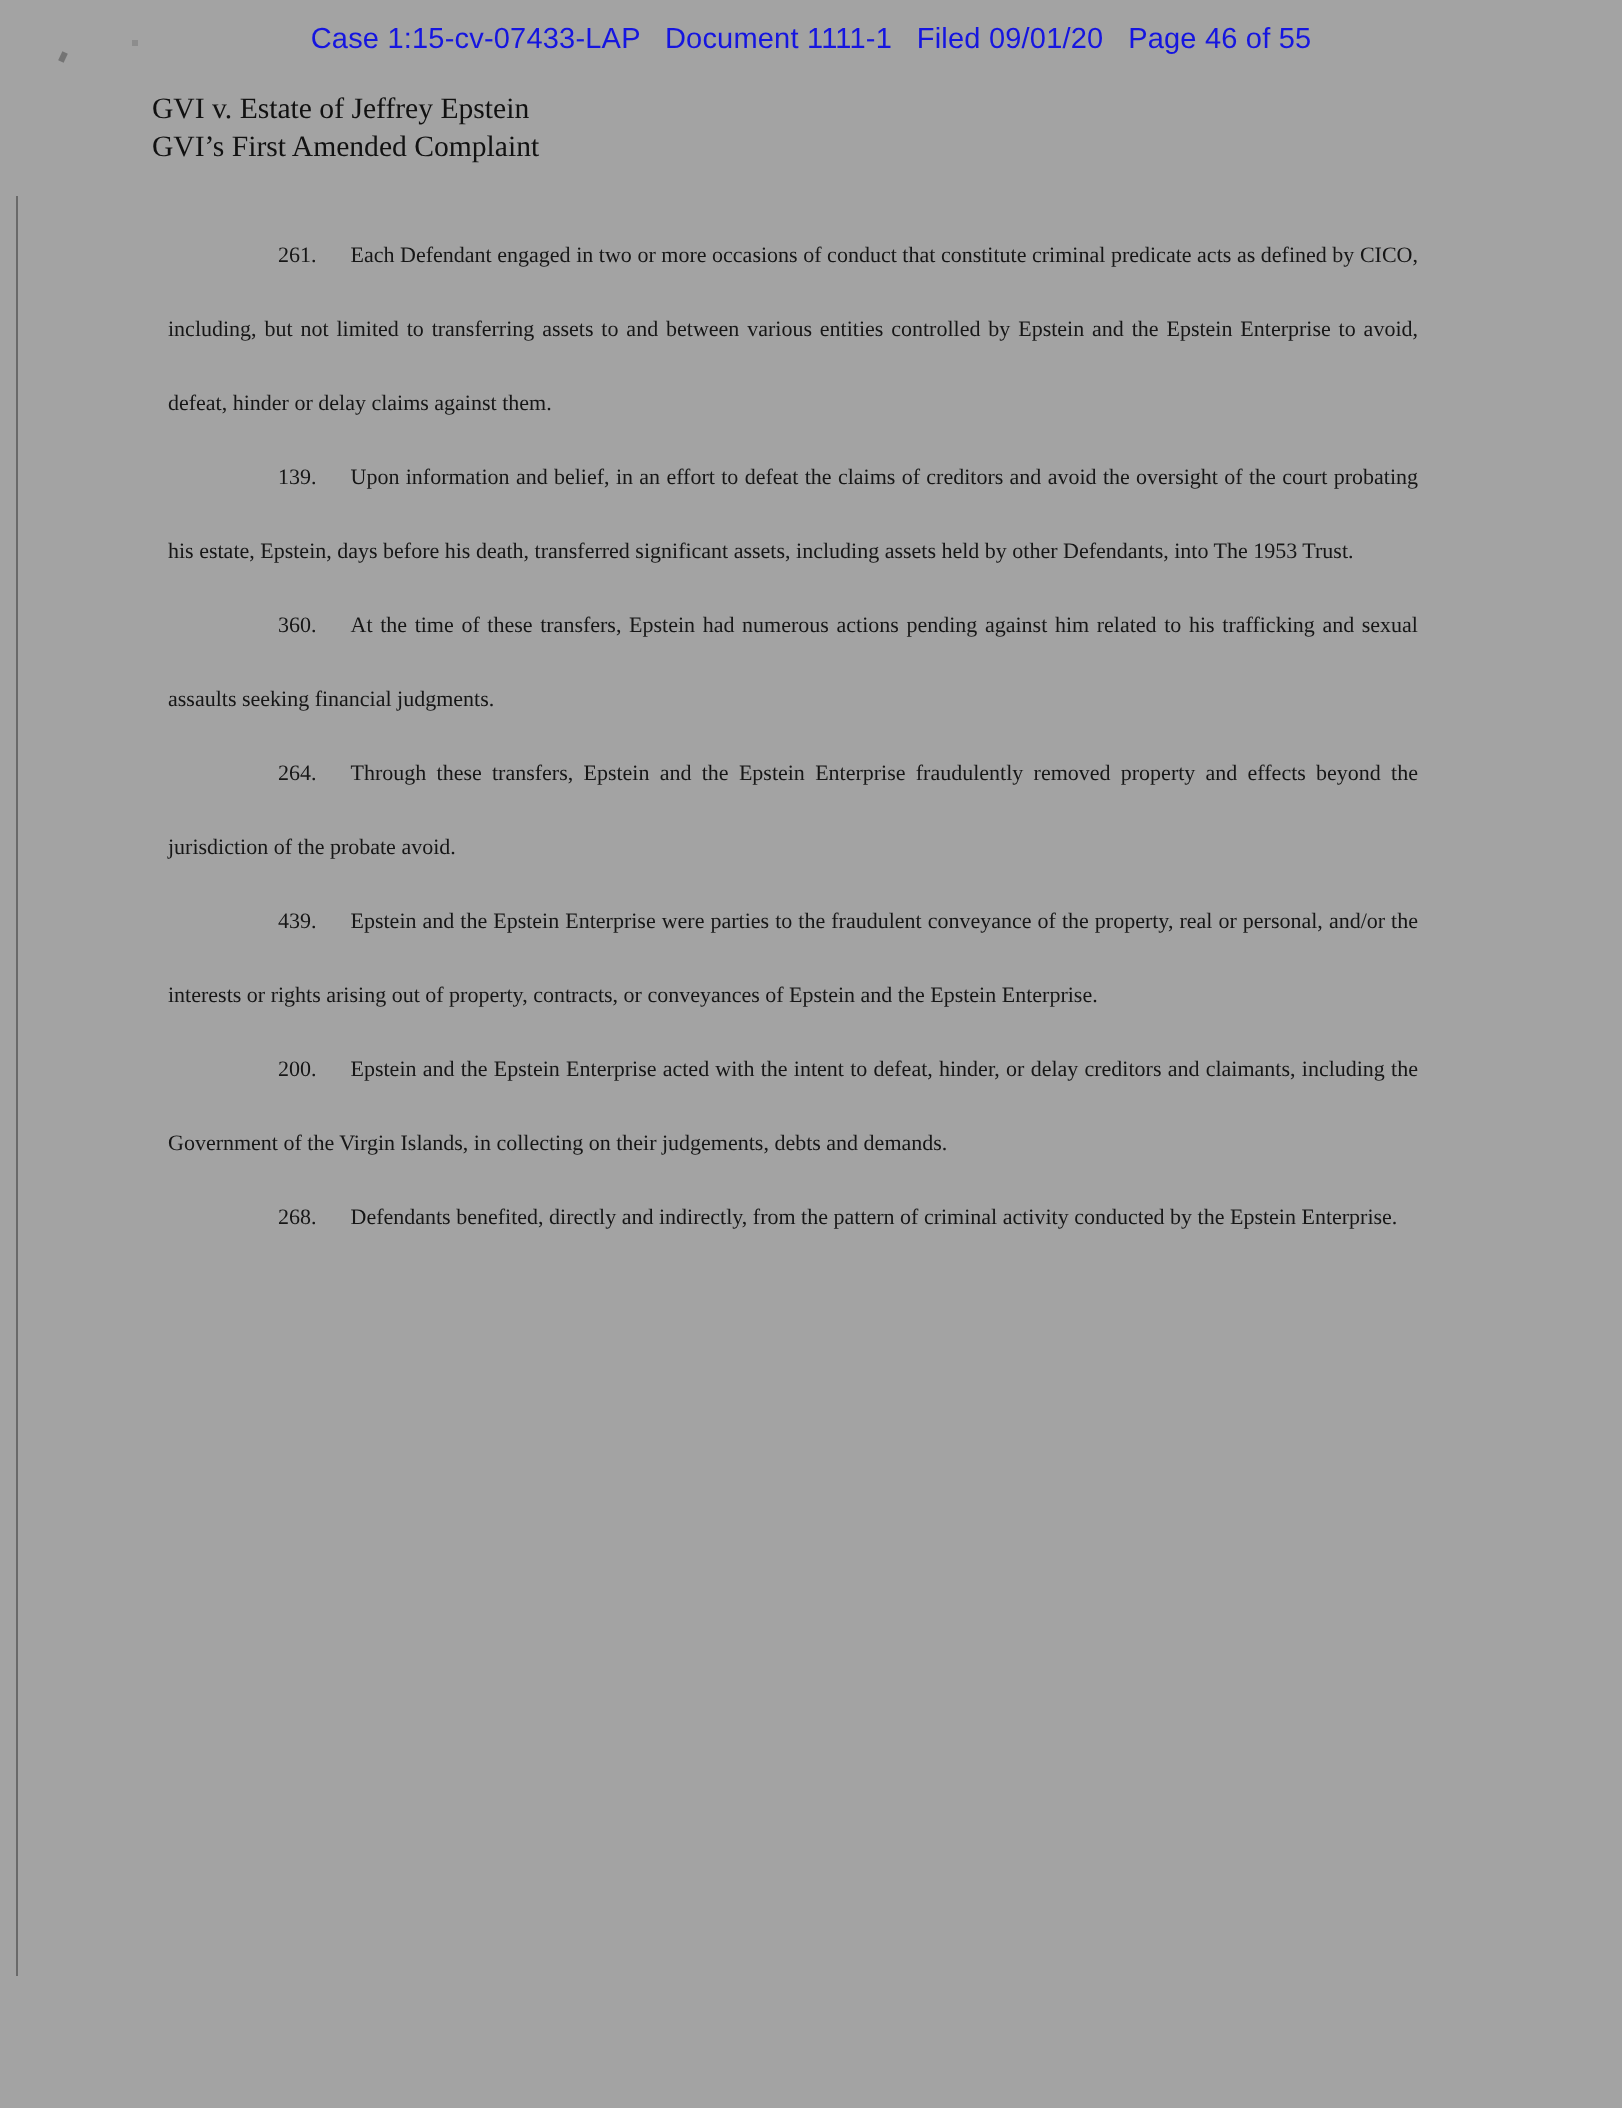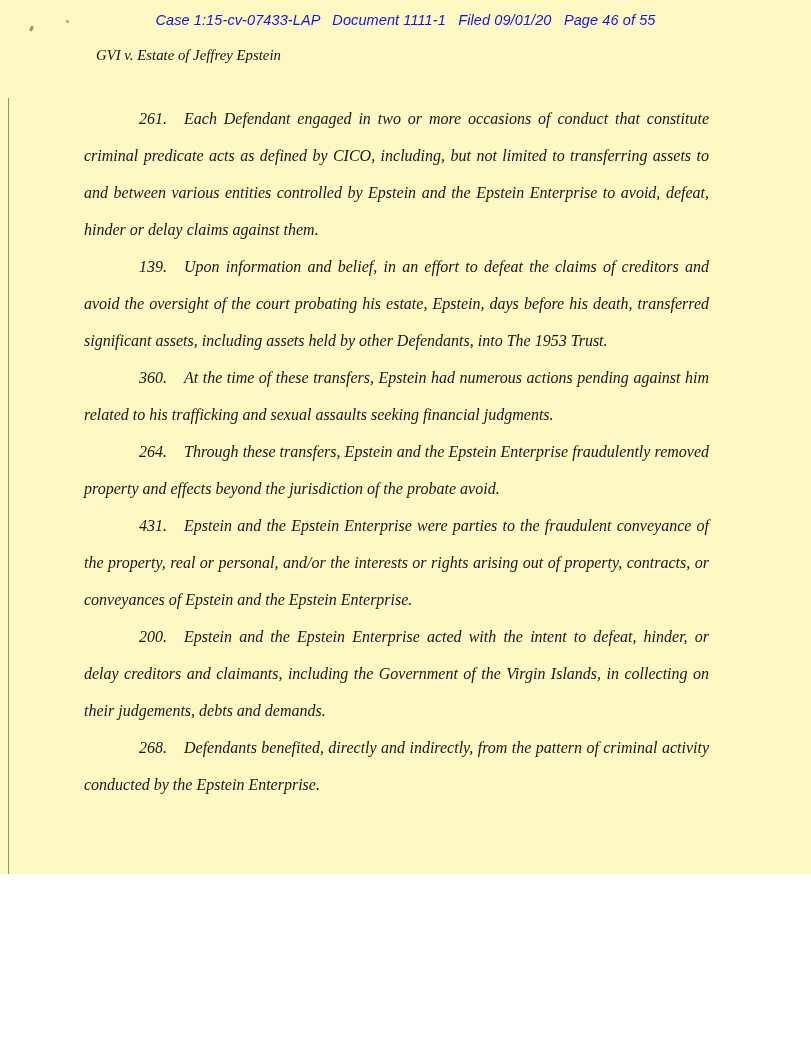--- a/index.html
+++ b/index.html
@@ -3,26 +3,25 @@
 <meta charset="utf-8">
 <style>
   html, body {
     margin: 0;
     padding: 0;
     background: #ffffff;
   }
   .page {
     position: relative;
     width: 811px;
-    height: 874px;
-    background: #fef9c3;
+    height: 1054px;
+    background: #a3a3a3;
     overflow: hidden;
     font-family: "Liberation Serif", serif;
     color: #161616;
-    font-style: italic;
   }
   .scan-line {
     position: absolute;
     left: 8px;
     top: 98px;
     width: 1px;
     height: 890px;
     background: #3a3a3a;
     opacity: 0.55;
   }
@@ -53,31 +52,31 @@
     text-align: center;
     font-family: "Liberation Sans", sans-serif;
     font-size: 14.5px;
     color: #1515e0;
     white-space: pre;
     letter-spacing: 0.1px;
   }
   .doc-header {
     position: absolute;
     top: 46px;
-    left: 96px;
+    left: 76px;
     font-size: 14.8px;
     line-height: 18.5px;
     color: #111;
   }
   .body-text {
     position: absolute;
-    top: 100px;
+    top: 110px;
     left: 84px;
     width: 625px;
-    font-size: 16px;
+    font-size: 11px;
     line-height: 37px;
     text-align: justify;
   }
   .para {
     margin: 0;
     text-indent: 55px;
   }
   .pnum {
     font-weight: 400;
   }
@@ -93,32 +92,33 @@
 <div class="page">
 
   <div class="scan-line"></div>
   <div class="scan-mark-1"></div>
   <div class="scan-mark-2"></div>
 
   <div class="stamp">Case 1:15-cv-07433-LAP   Document 1111-1   Filed 09/01/20   Page 46 of 55</div>
 
   <div class="doc-header">
     <div>GVI v. Estate of Jeffrey Epstein</div>
+    <div>GVI’s First Amended Complaint</div>
   </div>
 
   <div class="body-text">
     <p class="para"><span class="pnum">261.</span><span class="ptab"></span><span>Each Defendant engaged in two or more occasions of conduct that constitute criminal predicate acts as defined by CICO, including, but not limited to transferring assets to and between various entities controlled by Epstein and the Epstein Enterprise to avoid, defeat, hinder or delay claims against them.</span></p>
 
     <p class="para"><span class="pnum">139.</span><span class="ptab"></span><span>Upon information and belief, in an effort to defeat the claims of creditors and avoid the oversight of the court probating his estate, Epstein, days before his death, transferred significant assets, including assets held by other Defendants, into The 1953 Trust.</span></p>
 
     <p class="para"><span class="pnum">360.</span><span class="ptab"></span><span>At the time of these transfers, Epstein had numerous actions pending against him related to his trafficking and sexual assaults seeking financial judgments.</span></p>
 
     <p class="para"><span class="pnum">264.</span><span class="ptab"></span><span>Through these transfers, Epstein and the Epstein Enterprise fraudulently removed property and effects beyond the jurisdiction of the probate avoid.</span></p>
 
-    <p class="para"><span class="pnum">431.</span><span class="ptab"></span><span>Epstein and the Epstein Enterprise were parties to the fraudulent conveyance of the property, real or personal, and/or the interests or rights arising out of property, contracts, or conveyances of Epstein and the Epstein Enterprise.</span></p>
+    <p class="para"><span class="pnum">439.</span><span class="ptab"></span><span>Epstein and the Epstein Enterprise were parties to the fraudulent conveyance of the property, real or personal, and/or the interests or rights arising out of property, contracts, or conveyances of Epstein and the Epstein Enterprise.</span></p>
 
     <p class="para"><span class="pnum">200.</span><span class="ptab"></span><span>Epstein and the Epstein Enterprise acted with the intent to defeat, hinder, or delay creditors and claimants, including the Government of the Virgin Islands, in collecting on their judgements, debts and demands.</span></p>
 
 
     <p class="para"><span class="pnum">268.</span><span class="ptab"></span><span>Defendants benefited, directly and indirectly, from the pattern of criminal activity conducted by the Epstein Enterprise.</span></p>
   </div>
 
 </div>
 
 </body></html>

